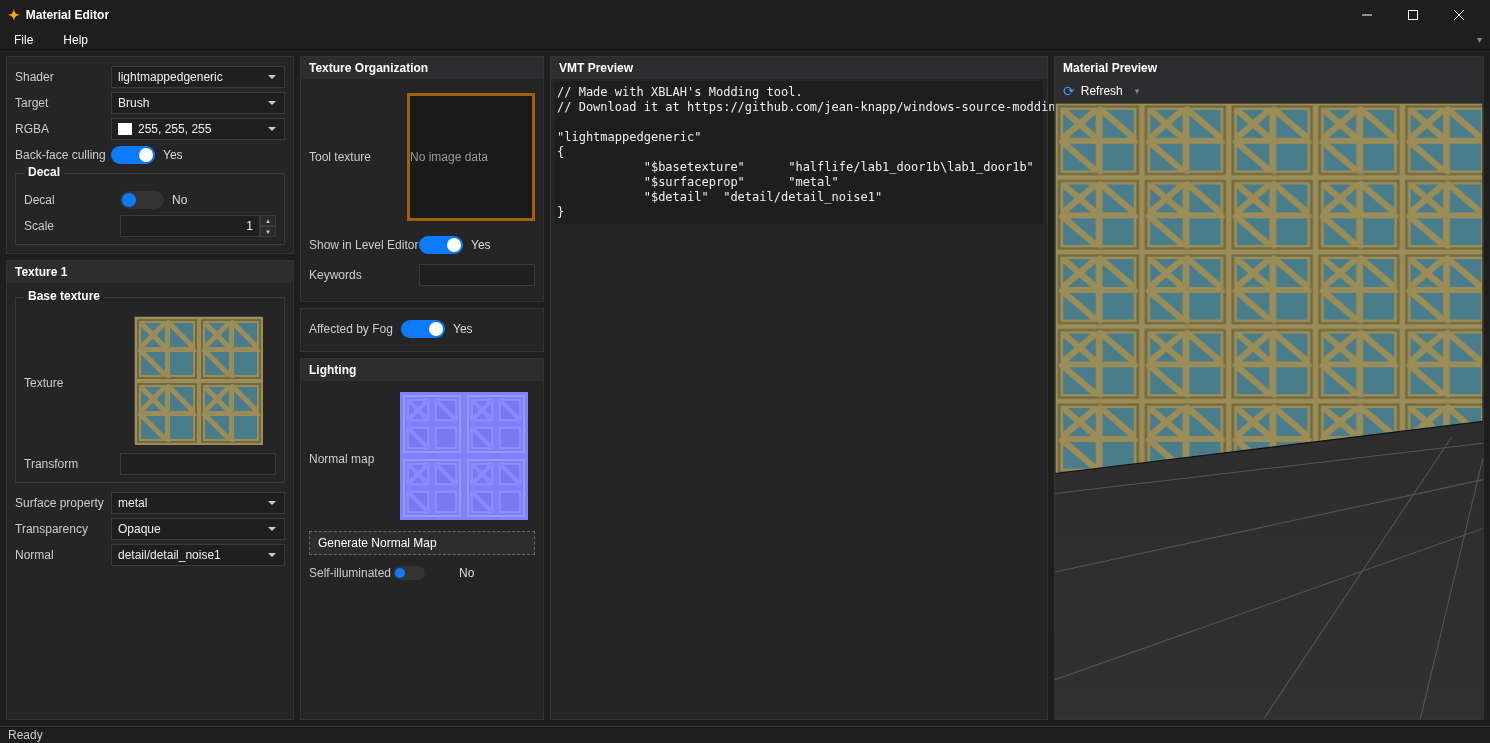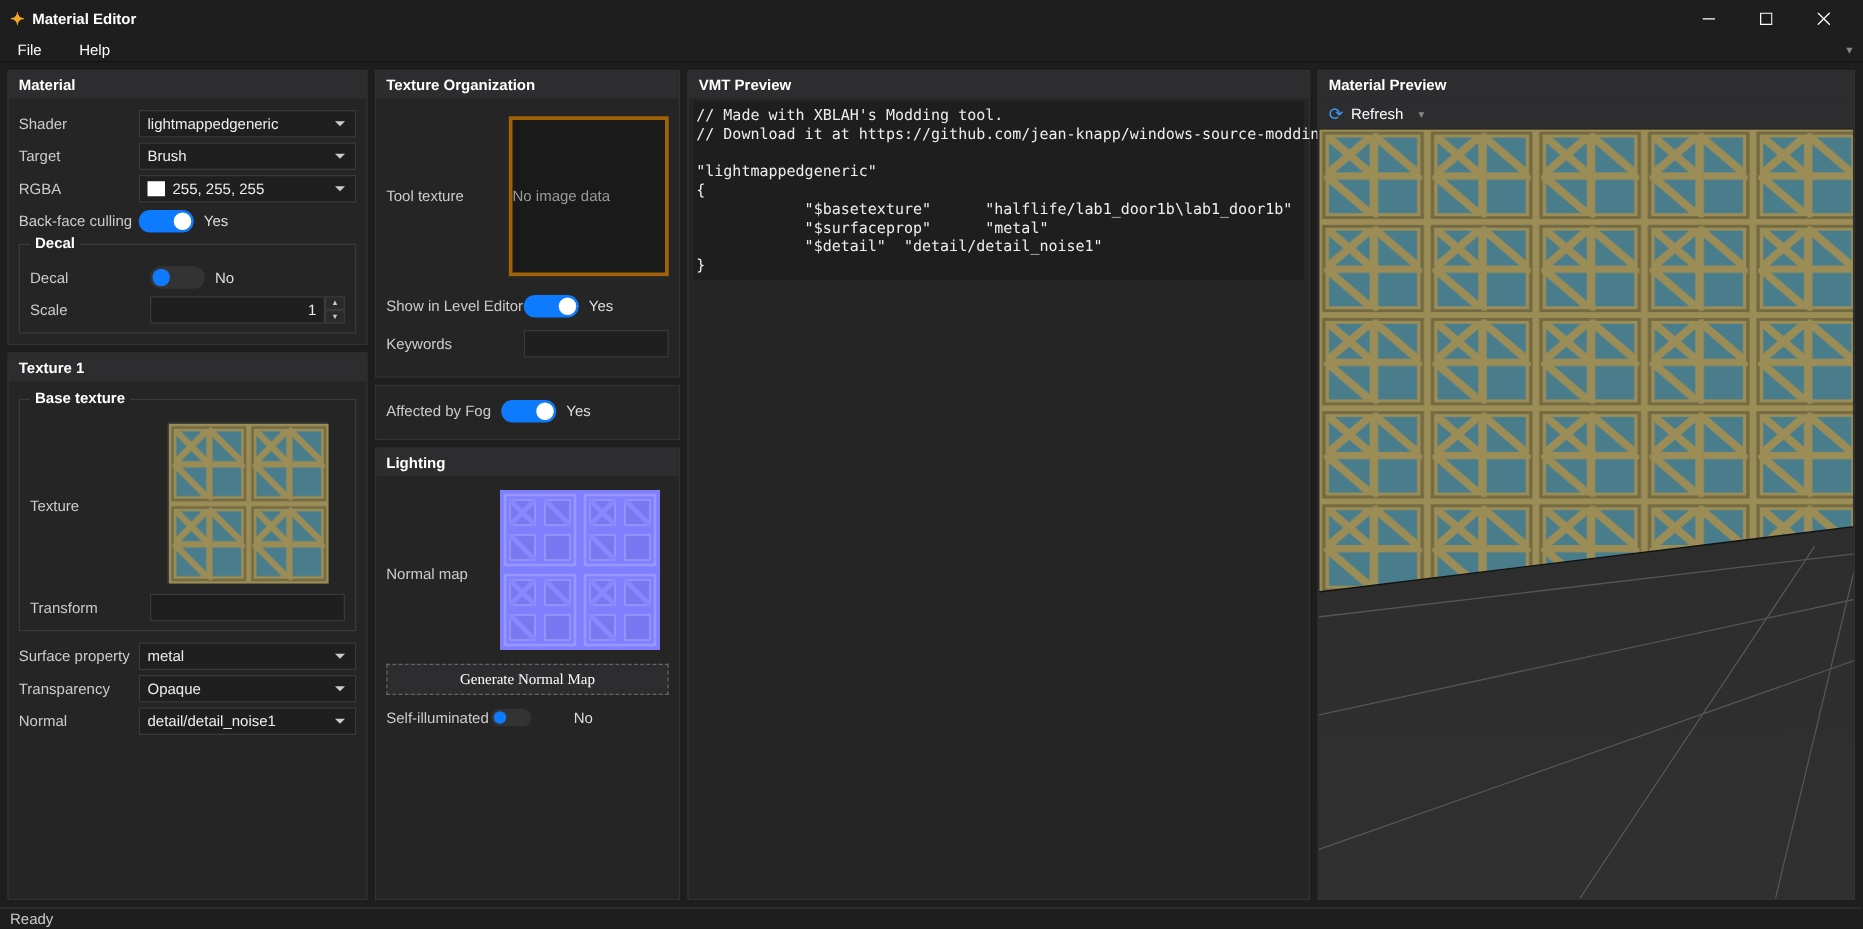--- a/index.html
+++ b/index.html
@@ -36,21 +36,21 @@
 .toggle-row { display: flex; align-items: center; gap: 8px; }
 .toggle-lbl { color: #ddd; }
 .fieldset { border: 1px solid #3a3a3a; padding: 8px 8px 4px; margin-top: 6px; position: relative; }
 .fieldset-legend { position: absolute; top: -9px; left: 8px; background: #252526; padding: 0 4px; color: #fff; font-weight: bold; }
 .spinner { display: flex; }
 .spinner .num { flex: 1; background: #1f1f1f; border: 1px solid #3a3a3a; color: #eee; height: 22px; padding: 0 6px; text-align: right; display: flex; align-items: center; justify-content: flex-end; }
 .spinner .btns { width: 16px; display: flex; flex-direction: column; }
 .spinner .btns div { flex: 1; background: #2a2a2a; border: 1px solid #3a3a3a; display: flex; align-items: center; justify-content: center; font-size: 6px; color: #ccc; }
 .tex-preview { width: 128px; height: 128px; margin: 0 auto 6px; }
 .noimg { width: 128px; height: 128px; background: #1a1a1a; border: 3px solid #a16207; display: flex; align-items: center; justify-content: flex-start; color: #999; text-align: center; }
-.btn { background: #2d2d30; border: 1px dashed #666; color: #fff; padding: 4px 8px; text-align: center; font-family: Liberation Serif, serif; }
+.btn { background: #2d2d30; border: 1px dashed #666; color: #fff; padding: 4px 8px; text-align: left; }
 .vmt { background: #1e1e1e; color: #eee; font-family: Consolas, monospace; font-size: 12px; white-space: pre; padding: 4px 2px; line-height: 1.25; }
 .preview-toolbar { display: flex; align-items: center; gap: 6px; padding: 4px 8px; background: #2d2d30; }
 .refresh-icn { color: #3b9cf3; font-size: 14px; }
 .previewport { flex: 1; background: linear-gradient(#2a2a2a, #303030); position: relative; overflow: hidden; }
 .statusbar { height: 22px; background: #1e1e1e; border-top: 1px solid #333; display: flex; align-items: center; padding: 0 8px; color: #ccc; }
 .spaced .row { margin-bottom: 6px; }
 .chev { margin-left: 6px; font-size: 9px; color: #888; }
 svg { display: block; }
 </style>
 </head>
@@ -112,21 +112,20 @@
   <span class="menuitem">File</span>
   <span class="menuitem">Help</span>
   <span class="dropdown">▾</span>
 </div>
 
 <div class="workspace">
 
   <div class="col col1">
 
     <div class="panel">
-      <div class="panel-hdr">Material</div>
       <div class="panel-body">
         <div class="row">
           <div class="lbl">Shader</div>
           <div class="ctrl select">
               <span>lightmappedgeneric</span>
             </div>
         </div>
         <div class="row">
           <div class="lbl">Target</div>
           <div class="ctrl select">

